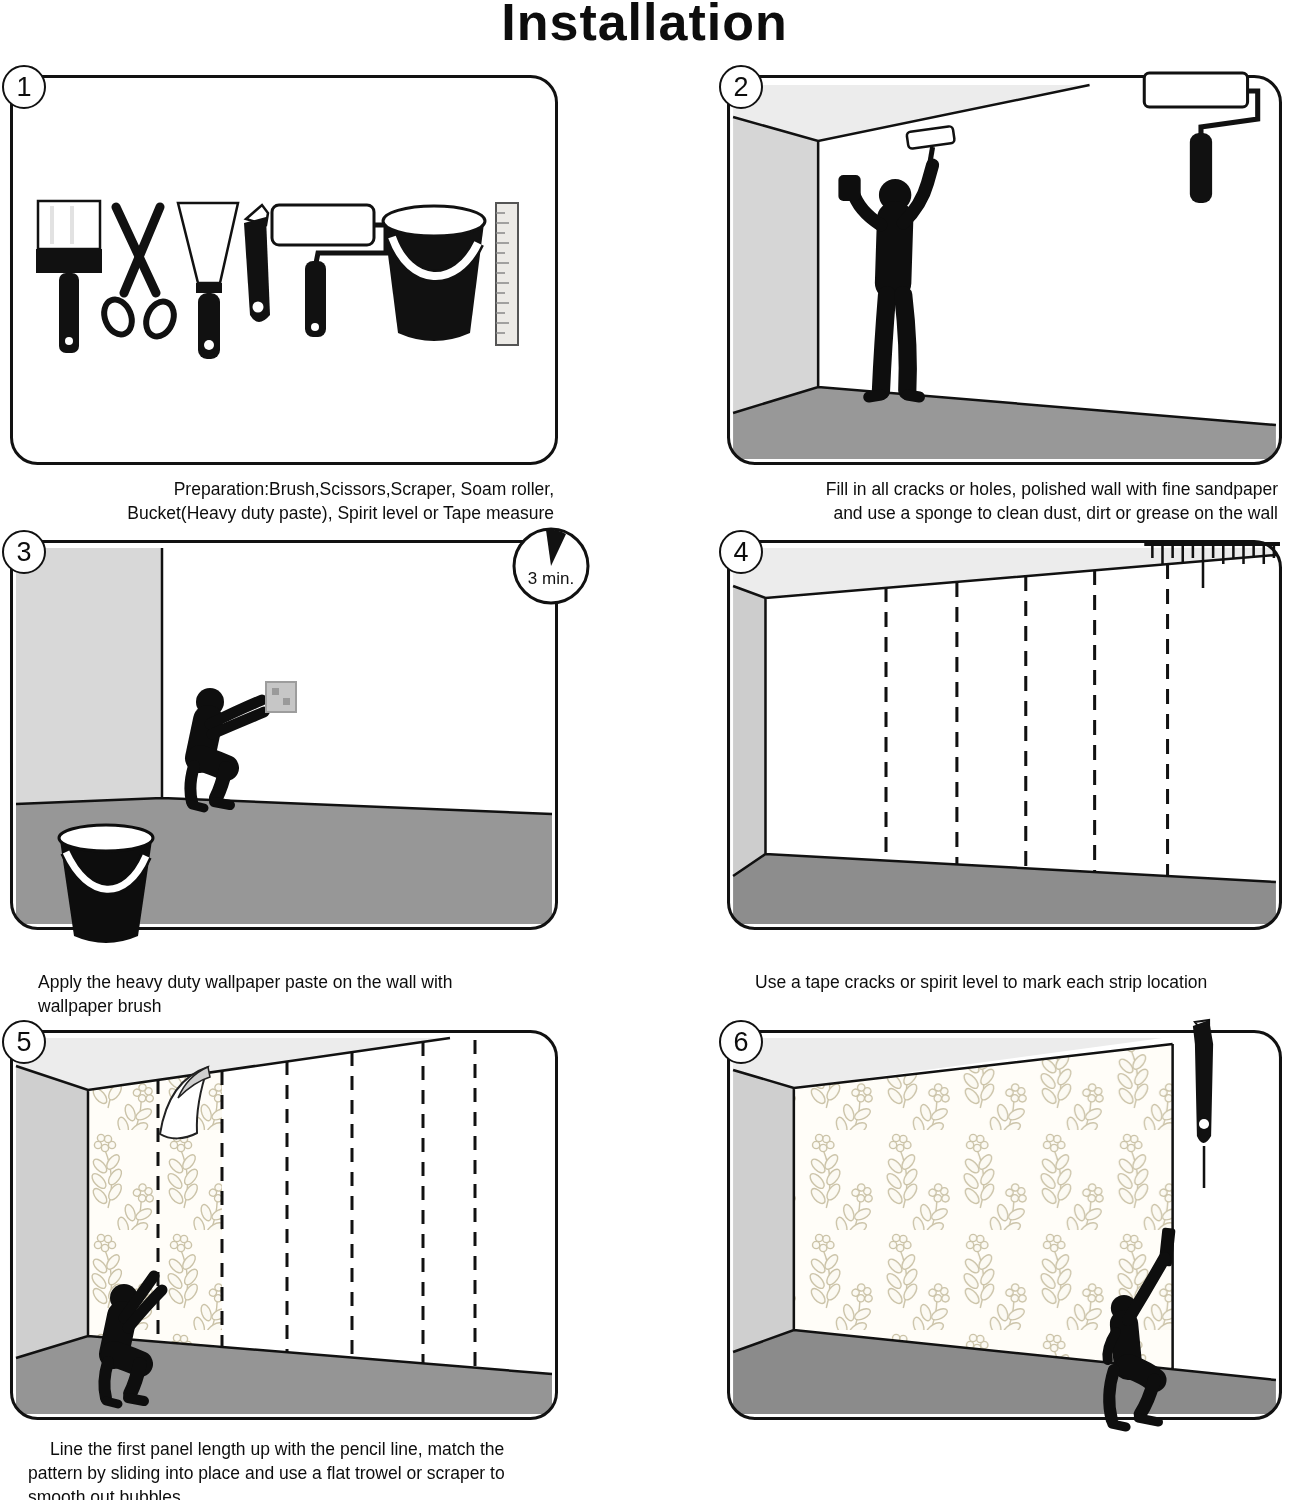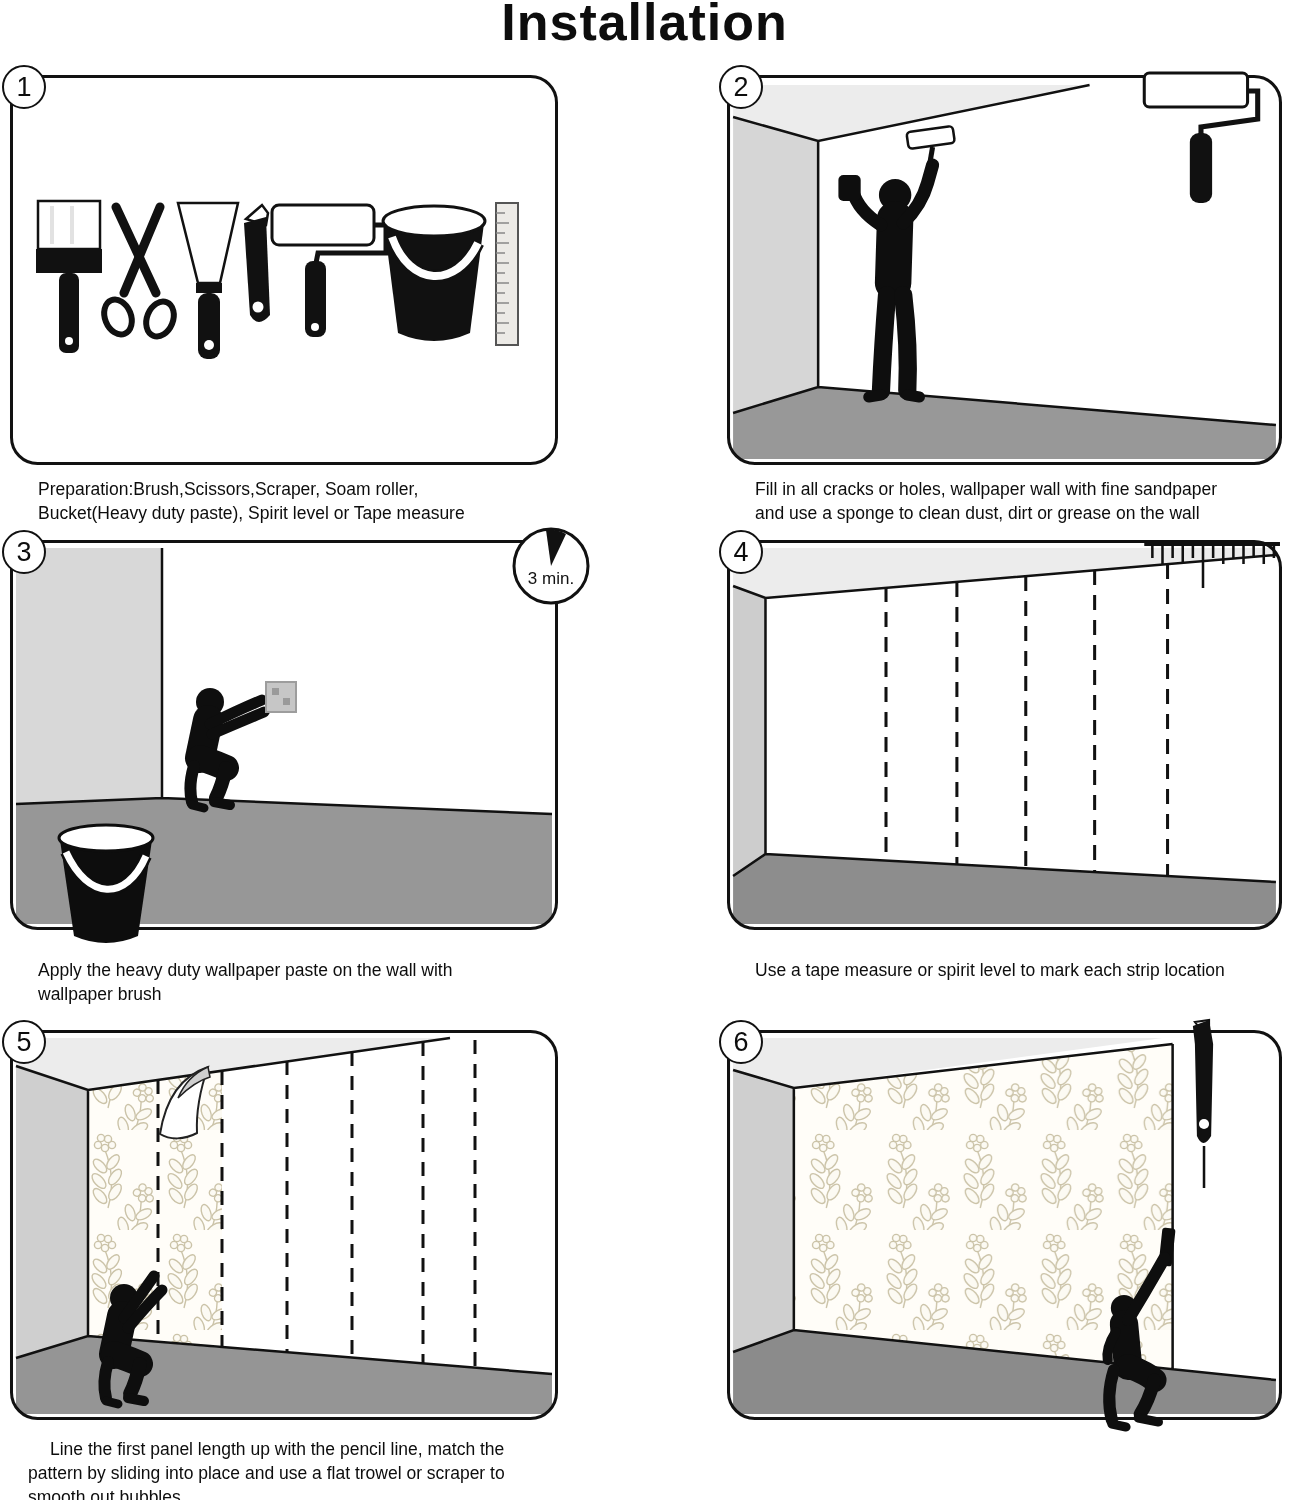--- a/index.html
+++ b/index.html
@@ -21,22 +21,22 @@
   .panel svg.scene{position:absolute;top:0;left:0;overflow:visible;display:block;}
   .badge{
     position:absolute;top:-10px;left:-8px;width:40px;height:40px;
     background:#ffffff;border:2.5px solid #111;border-radius:50%;
     font-size:27px;font-weight:400;text-align:center;line-height:40px;z-index:6;
   }
   .caption{
     margin:0;white-space:pre-line;font-size:17.5px;line-height:24px;
     padding:0 4px 0 28px;
   }
-  .cap-row1{margin-top:12px;}
-  .cap-row2{margin-top:28px;}
+  .cap-row1{margin-top:12px;text-align:right;}
+  .cap-row2{margin-top:40px;}
   .cap-row3{margin-top:17px;}
   .cap-indent{padding-left:18px;text-indent:22px;}
 </style>
 </head>
 <body>
 
 <h1 class="page-title">Installation</h1>
 
 <div class="grid">
 
@@ -124,21 +124,21 @@
         </g>
         <rect x="1.5" y="1.5" width="545" height="387" rx="26" fill="none" stroke="#111" stroke-width="3"></rect>
         <g>
           <rect x="412" y="-2" width="102" height="34" rx="5" fill="#fff" stroke="#111" stroke-width="3"></rect>
           <path d="M514,16 L524,16 L524,44 L468,52 L468,60" fill="none" stroke="#111" stroke-width="5"></path>
           <rect x="457" y="58" width="22" height="70" rx="9" fill="#111"></rect>
         </g>
       </svg>
       <div class="badge">2</div>
     </div>
-    <p class="caption cap-row1">Fill in all cracks or holes, wallpaper wall with fine sandpaper
+    <p class="caption cap-row1">Fill in all cracks or holes, polished wall with fine sandpaper
 and use a sponge to clean dust, dirt or grease on the wall</p>
   </div>
 
   <div class="cell">
     <div class="panel">
       <svg class="scene" width="548" height="390" viewBox="0 0 548 390">
         <defs>
             <clipPath id="clip3">
               <rect x="1.5" y="1.5" width="545" height="387" rx="26"></rect>
             </clipPath>
@@ -208,21 +208,21 @@
           </g>
         </g>
         <rect x="1.5" y="1.5" width="545" height="387" rx="26" fill="none" stroke="#111" stroke-width="3"></rect>
         <g stroke="#111">
           <path d="M412,4 L546,4" stroke-width="4" fill="none"></path>
           <path d="M420,4v14 M430,4v20 M440,4v14 M450,4v20 M460,4v14 M470,4v44 M480,4v14 M490,4v20 M500,4v14 M510,4v20 M520,4v14 M530,4v20 M540,4v14" stroke-width="2.5" fill="none"></path>
         </g>
       </svg>
       <div class="badge">4</div>
     </div>
-    <p class="caption cap-row2">Use a tape measure or spirit level to mark each strip location</p>
+    <p class="caption cap-row2">Use a tape cracks or spirit level to mark each strip location</p>
   </div>
 
   <div class="cell">
     <div class="panel">
       <svg class="scene" width="548" height="390" viewBox="0 0 548 390">
         <defs>
           <clipPath id="clip5">
               <rect x="1.5" y="1.5" width="545" height="387" rx="26"></rect>
             </clipPath>
           <g id="sprigA">

